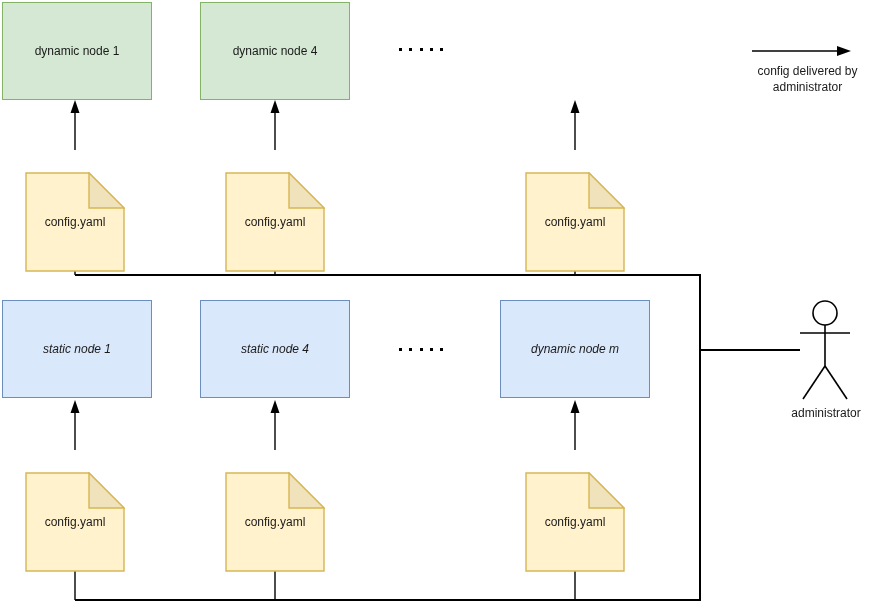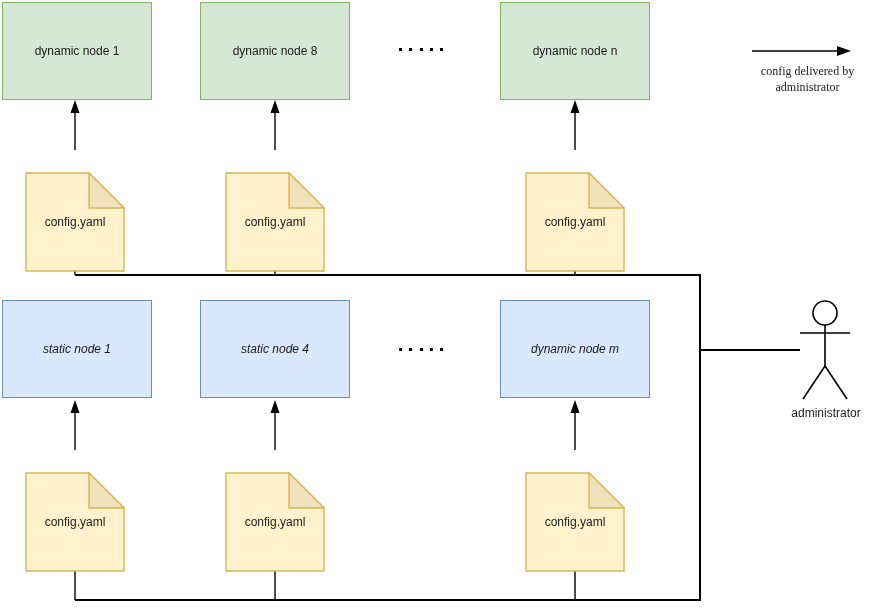--- a/index.html
+++ b/index.html
@@ -26,21 +26,21 @@
     display:flex;align-items:center;justify-content:center;margin-top:22px;
   }
   .file svg{position:absolute;left:0;top:0;width:100px;height:100px;}
   .file-body{fill:var(--file-fill);stroke:var(--file-stroke);stroke-width:1.4;}
   .file-fold{fill:var(--file-fold);stroke:var(--file-stroke);stroke-width:1.4;}
   .file-label{position:relative;font-size:12px;z-index:1;}
   .dots{position:absolute;width:44px;height:4px;display:flex;justify-content:space-between;align-items:center;}
   .dots span{width:3px;height:3px;background:#000;display:inline-block;}
   .legend-text{
     position:absolute;left:735px;top:63px;width:145px;
-    text-align:center;font-size:12px;line-height:16px;font-family:Liberation Serif, serif;
+    text-align:center;font-size:12px;line-height:16px;
   }
   .actor-label{
     position:absolute;left:770px;top:406px;width:112px;
     text-align:center;font-size:12px;
   }
   .conn{stroke:var(--line);fill:none;}
   .conn.thick{stroke-width:2;}
   .conn.thin{stroke-width:1.4;}
   .head{fill:var(--line);stroke:none;}
   .figure{stroke:var(--line);stroke-width:1.6;fill:none;}
@@ -105,24 +105,21 @@
       <line class="figure" x1="800" y1="333" x2="850" y2="333"></line>
       <line class="figure" x1="825" y1="366" x2="803" y2="399"></line>
       <line class="figure" x1="825" y1="366" x2="847" y2="399"></line>
     </g>
   </svg>
 
   <div class="node dynamic" style="left:2px;top:2px">
       <span>dynamic node 1</span>
     </div>
   <div class="node dynamic" style="left:200px;top:2px">
-      <span>dynamic node 8</span>
-    </div>
-  <div class="node dynamic" style="left:500px;top:2px">
-      <span>dynamic node n</span>
+      <span>dynamic node 4</span>
     </div>
   <div class="dots" style="left:399px;top:47px">
       <span></span>
       <span></span>
       <span></span>
       <span></span>
       <span></span>
     </div>
 
   <div class="file" style="left:25px;top:150px">

